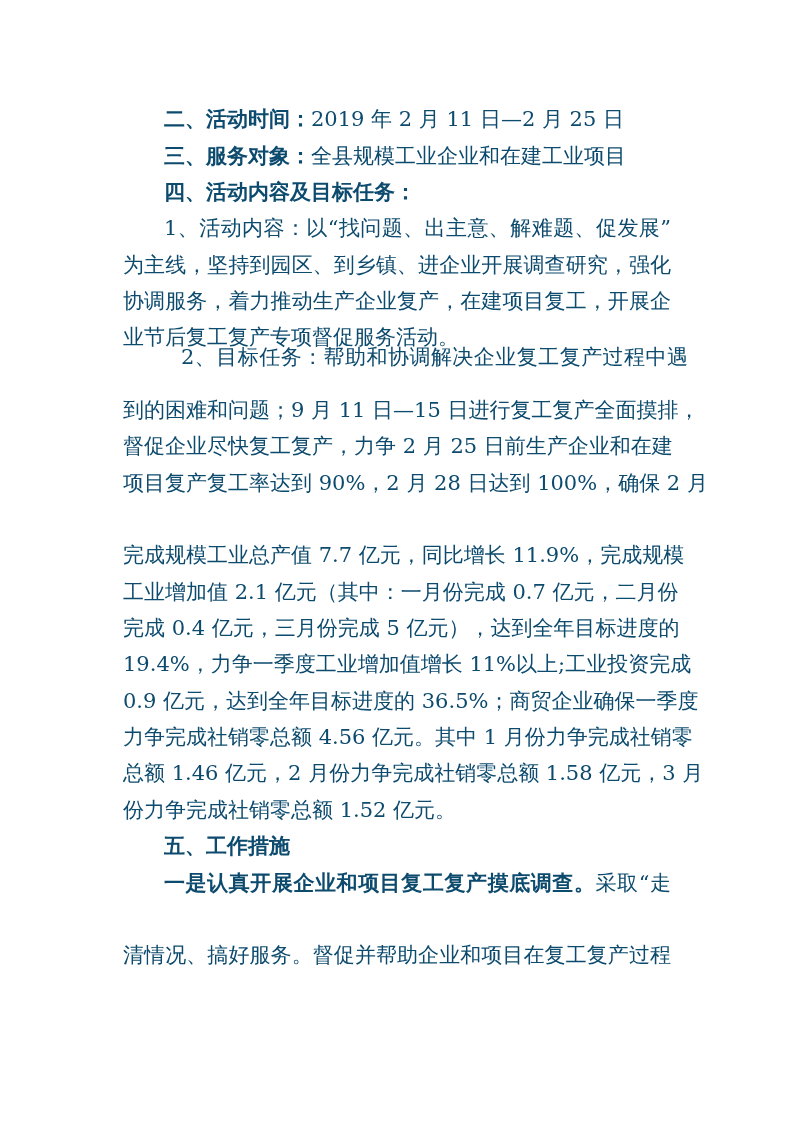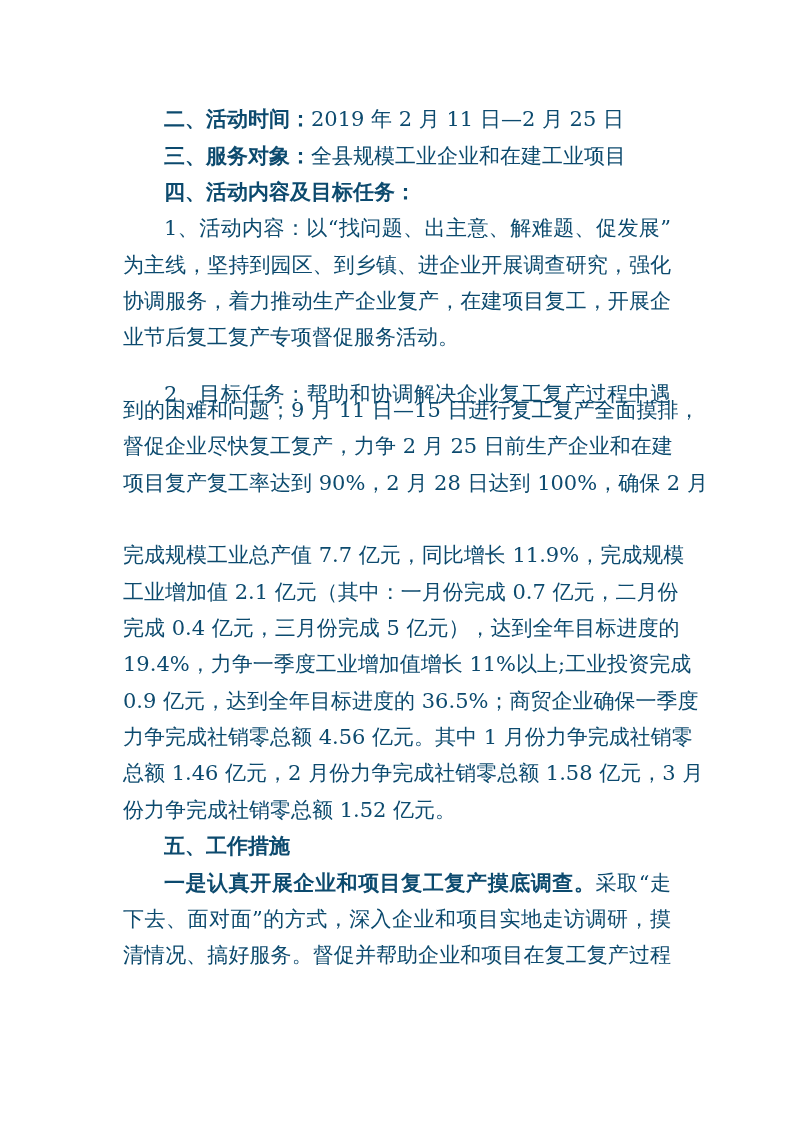--- a/index.html
+++ b/index.html
@@ -30,34 +30,33 @@
 
   <div class="line indent noj" style="top:141px;">
     <span class="b">三、服务对象：</span><span>全县规模工业企业和在建工业项目</span>
   </div>
 
   <div class="line indent" style="top:213px;">1、活动内容：以“找问题、出主意、解难题、促发展”</div>
   <div class="line" style="top:250px;">为主线，坚持到园区、到乡镇、进企业开展调查研究，强化</div>
   <div class="line" style="top:286px;">协调服务，着力推动生产企业复产，在建项目复工，开展企</div>
   <div class="line noj" style="top:322px;">业节后复工复产专项督促服务活动。</div>
 
-  <div class="line indent" style="top:379px;">2、目标任务：帮助和协调解决企业复工复产过程中遇</div>
+  <div class="line indent" style="top:342px;margin-left:17px;">2、目标任务：帮助和协调解决企业复工复产过程中遇</div>
   <div class="line" style="top:395px;">到的困难和问题；9 月 11 日—15 日进行复工复产全面摸排，</div>
   <div class="line" style="top:431px;">督促企业尽快复工复产，力争 2 月 25 日前生产企业和在建</div>
   <div class="line" style="top:468px;">项目复产复工率达到 90%，2 月 28 日达到 100%，确保 2 月</div>
   <div class="line" style="top:540px;">完成规模工业总产值 7.7 亿元，同比增长 11.9%，完成规模</div>
   <div class="line" style="top:577px;">工业增加值 2.1 亿元（其中：一月份完成 0.7 亿元，二月份</div>
   <div class="line" style="top:613px;">完成 0.4 亿元，三月份完成 5 亿元），达到全年目标进度的</div>
   <div class="line" style="top:649px;">19.4%，力争一季度工业增加值增长 11%以上;工业投资完成</div>
   <div class="line" style="top:686px;">0.9 亿元，达到全年目标进度的 36.5%；商贸企业确保一季度</div>
   <div class="line" style="top:722px;">力争完成社销零总额 4.56 亿元。其中 1 月份力争完成社销零</div>
   <div class="line" style="top:758px;">总额 1.46 亿元，2 月份力争完成社销零总额 1.58 亿元，3 月</div>
   <div class="line noj" style="top:795px;">份力争完成社销零总额 1.52 亿元。</div>
 
   <div class="line indent noj b" style="top:831px;">五、工作措施</div>
 
   <div class="line indent" style="top:868px;">
     <span class="emph">一是认真开展企业和项目复工复产摸底调查。</span><span>采取“走</span>
   </div>
-  <div class="line" style="top:904px;">下去、面对面”的方式，深入企业和项目实地走访调研，摸</div>
   <div class="line" style="top:940px;">清情况、搞好服务。督促并帮助企业和项目在复工复产过程</div>
 
 </div>
 
 </body></html>

